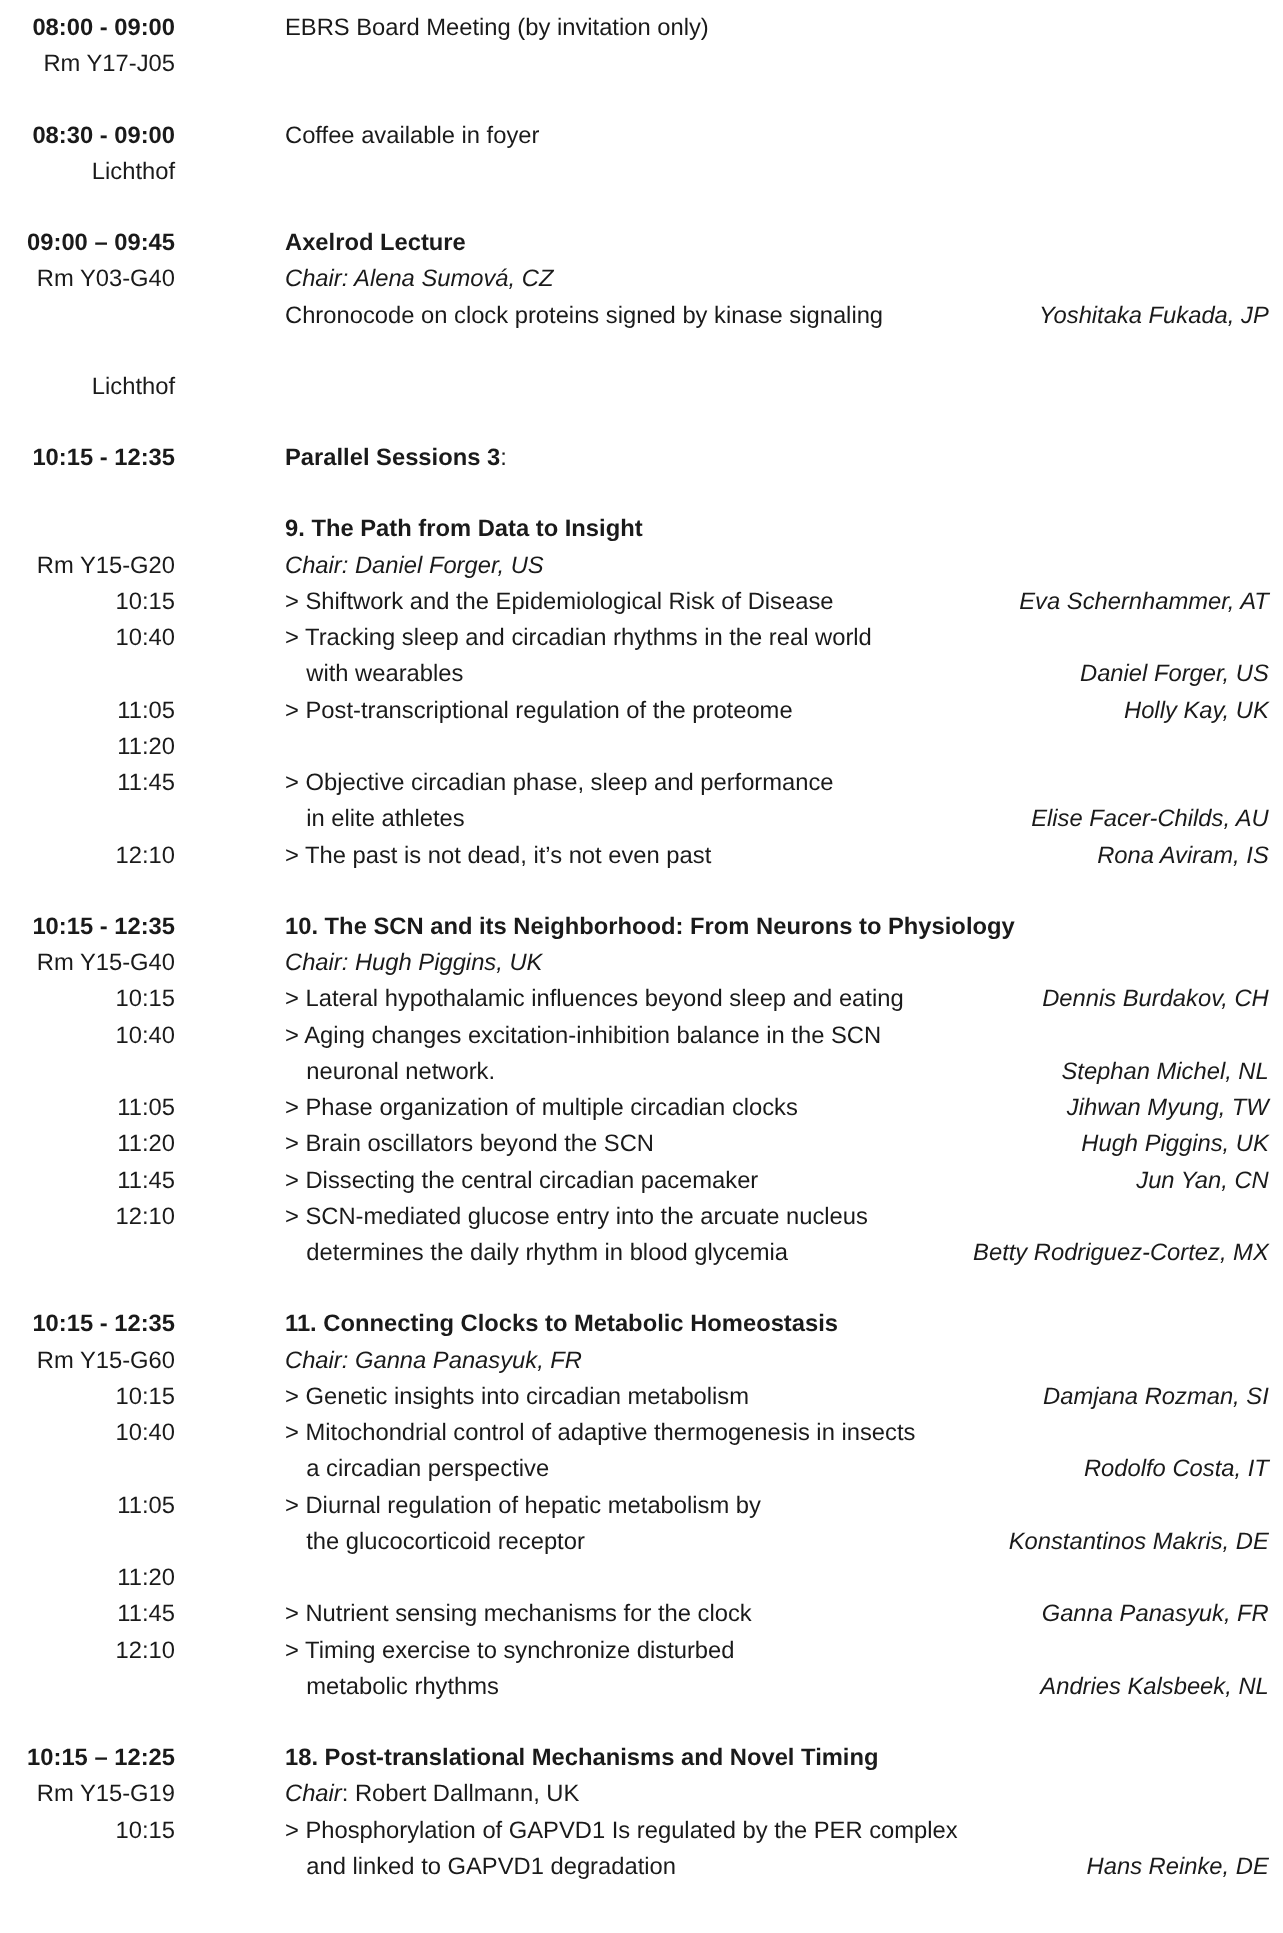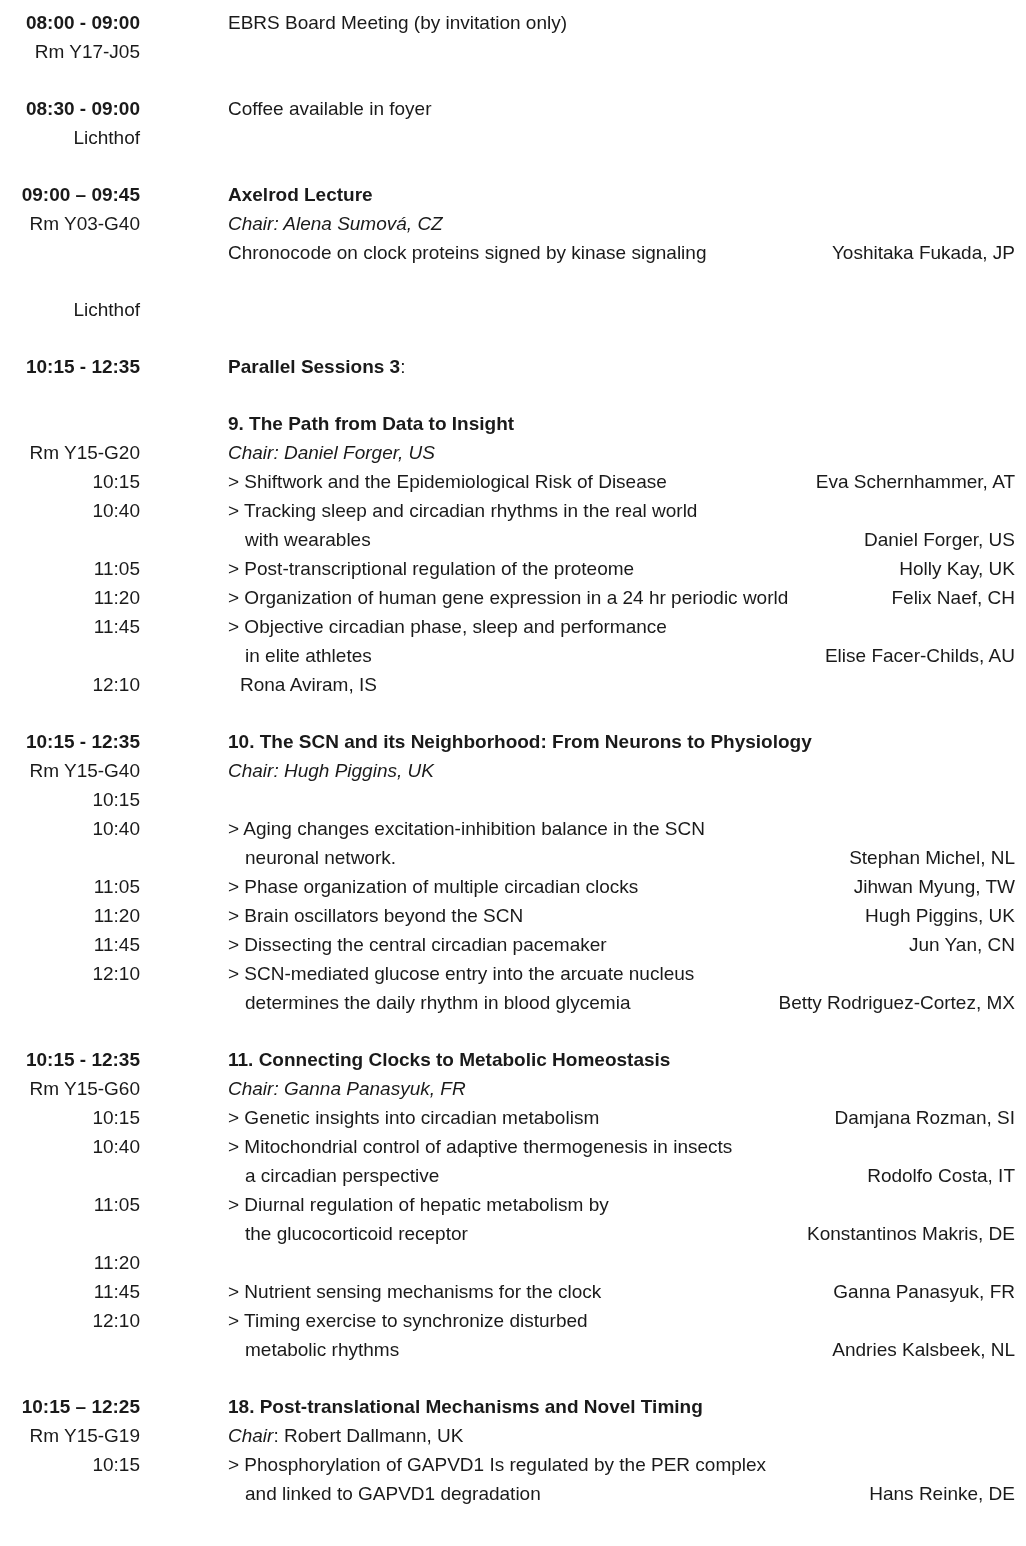--- a/index.html
+++ b/index.html
@@ -16,21 +16,21 @@
   .group { margin-bottom: 28px; }
   .group:last-child { margin-bottom: 0; margin-top: 28px; }
   .row { display: flex; align-items: baseline; }
   .left { flex: 0 0 140px; text-align: right; white-space: nowrap; }
   .main {
     flex: 1 1 auto; min-width: 0;
     margin-left: 88px; padding-right: 11px;
     display: flex; justify-content: space-between; align-items: baseline;
   }
   .t { white-space: nowrap; }
-  .speaker { white-space: nowrap; margin-left: 12px; text-align: center; }
+  .speaker { white-space: nowrap; margin-left: 12px; text-align: center; font-style: italic; }
   .indent { padding-left: 17px; }
   .b { font-weight: bold; }
   .i { font-style: italic; }
 </style>
 </head>
 <body style="background: rgb(255, 255, 255); color: rgb(26, 26, 26);">
 
 <div class="page">
 
   <section class="group">
@@ -132,61 +132,62 @@
     </div>
     <div class="row">
       <div class="left">11:05</div>
       <div class="main">
         <span class="t">&gt; Post-transcriptional regulation of the proteome</span>
         <span class="speaker">Holly Kay, UK</span>
       </div>
     </div>
     <div class="row">
       <div class="left">11:20</div>
-      <div class="main">
-        <span class="t">&gt; Organization of human gene expression in a 24 hr periodic world</span>
-        <span class="speaker">Felix Naef, CH</span>
-      </div>
     </div>
     <div class="row">
       <div class="left">11:45</div>
       <div class="main">
           <span class="t">&gt; Objective circadian phase, sleep and performance</span>
         </div>
     </div>
     <div class="row">
       <div class="left"></div>
       <div class="main">
         <span class="t indent">in elite athletes</span>
         <span class="speaker">Elise Facer-Childs, AU</span>
       </div>
     </div>
     <div class="row">
       <div class="left">12:10</div>
       <div class="main">
+        <span class="t">&gt; The past is not dead, it’s not even past</span>
         <span class="speaker">Rona Aviram, IS</span>
       </div>
     </div>
   </section>
 
   <section class="group">
     <div class="row">
       <div class="left b">10:15 - 12:35</div>
       <div class="main">
           <span class="t b">10. The SCN and its Neighborhood: From Neurons to Physiology</span>
         </div>
     </div>
     <div class="row">
       <div class="left">Rm Y15-G40</div>
       <div class="main">
           <span class="t"><span class="i">Chair: Hugh Piggins, UK</span><span></span></span>
         </div>
     </div>
     <div class="row">
       <div class="left">10:15</div>
+      <div class="main">
+        <span class="t">&gt; Lateral hypothalamic influences beyond sleep and eating</span>
+        <span class="speaker">Dennis Burdakov, CH</span>
+      </div>
     </div>
     <div class="row">
       <div class="left">10:40</div>
       <div class="main">
           <span class="t">&gt; Aging changes excitation-inhibition balance in the SCN</span>
         </div>
     </div>
     <div class="row">
       <div class="left"></div>
       <div class="main">

